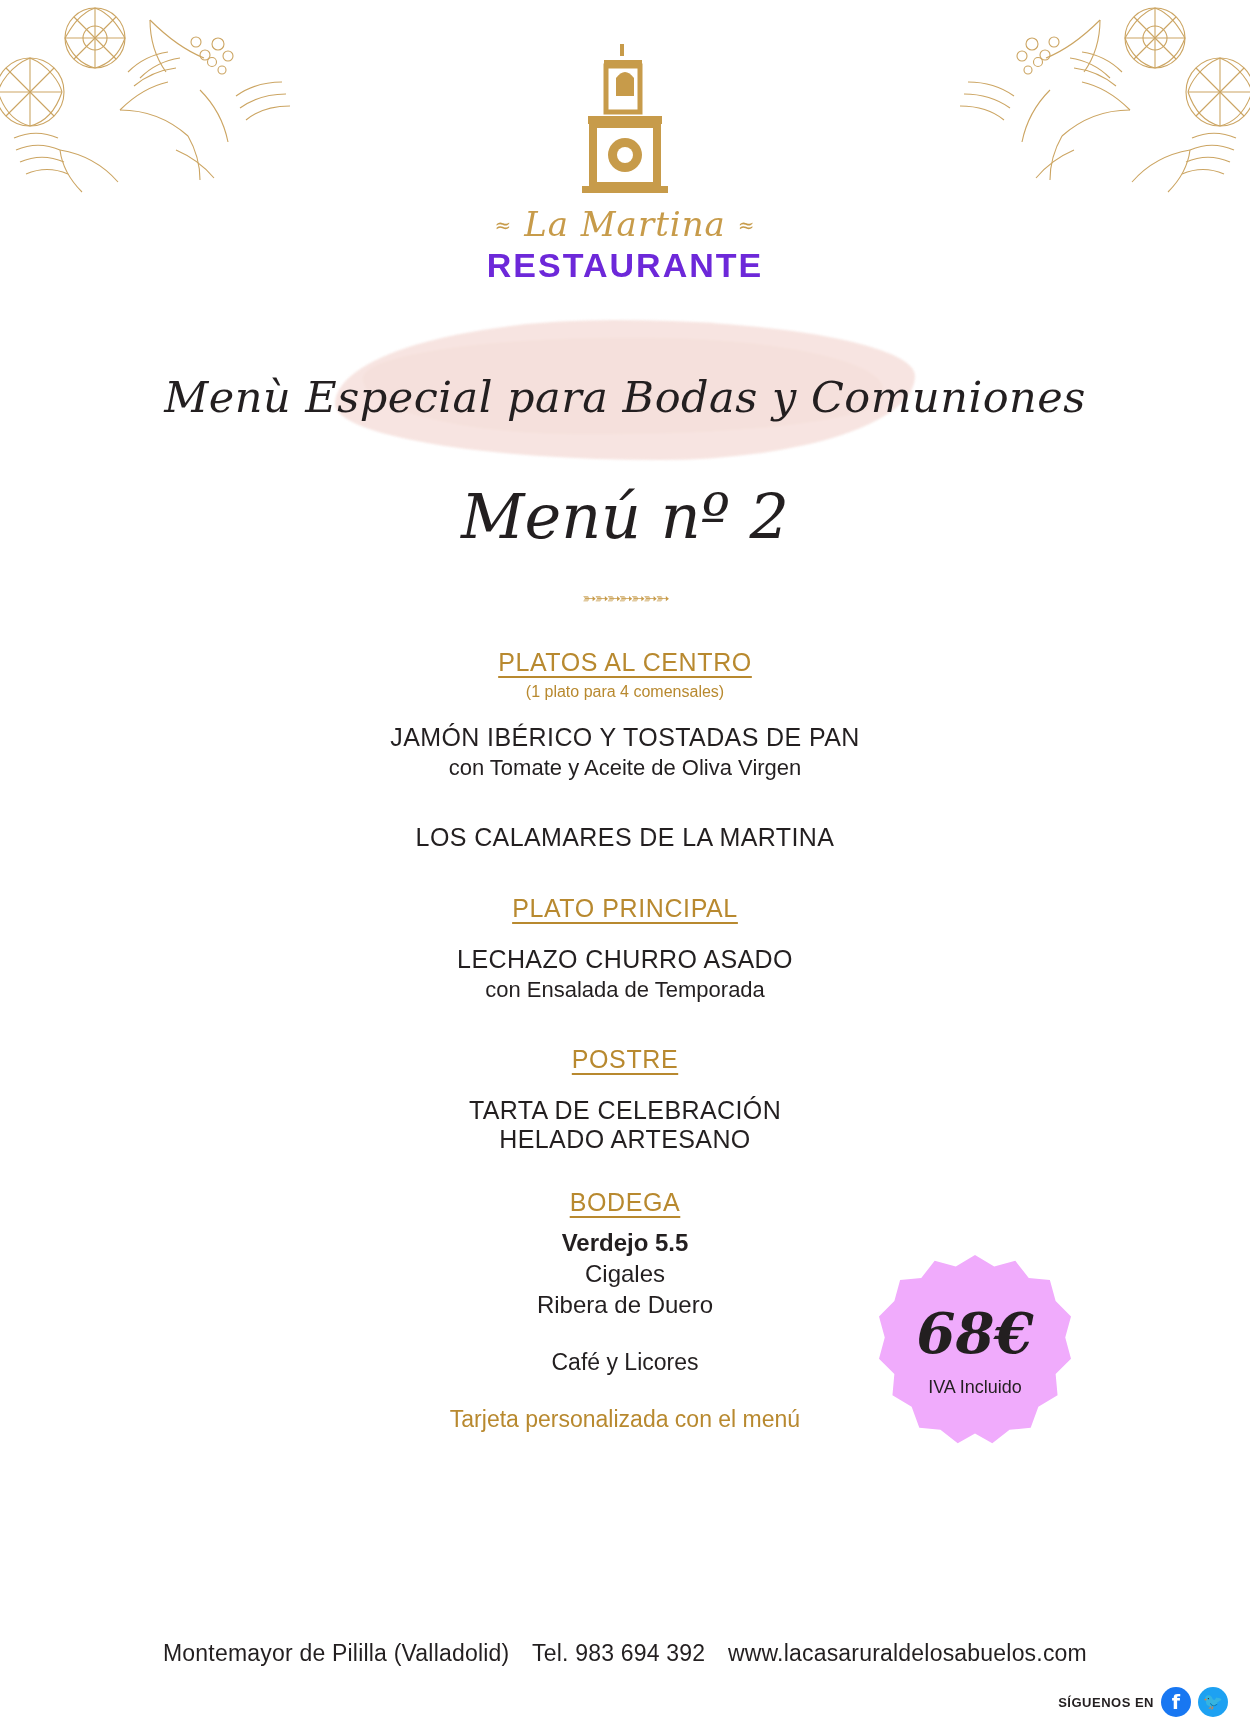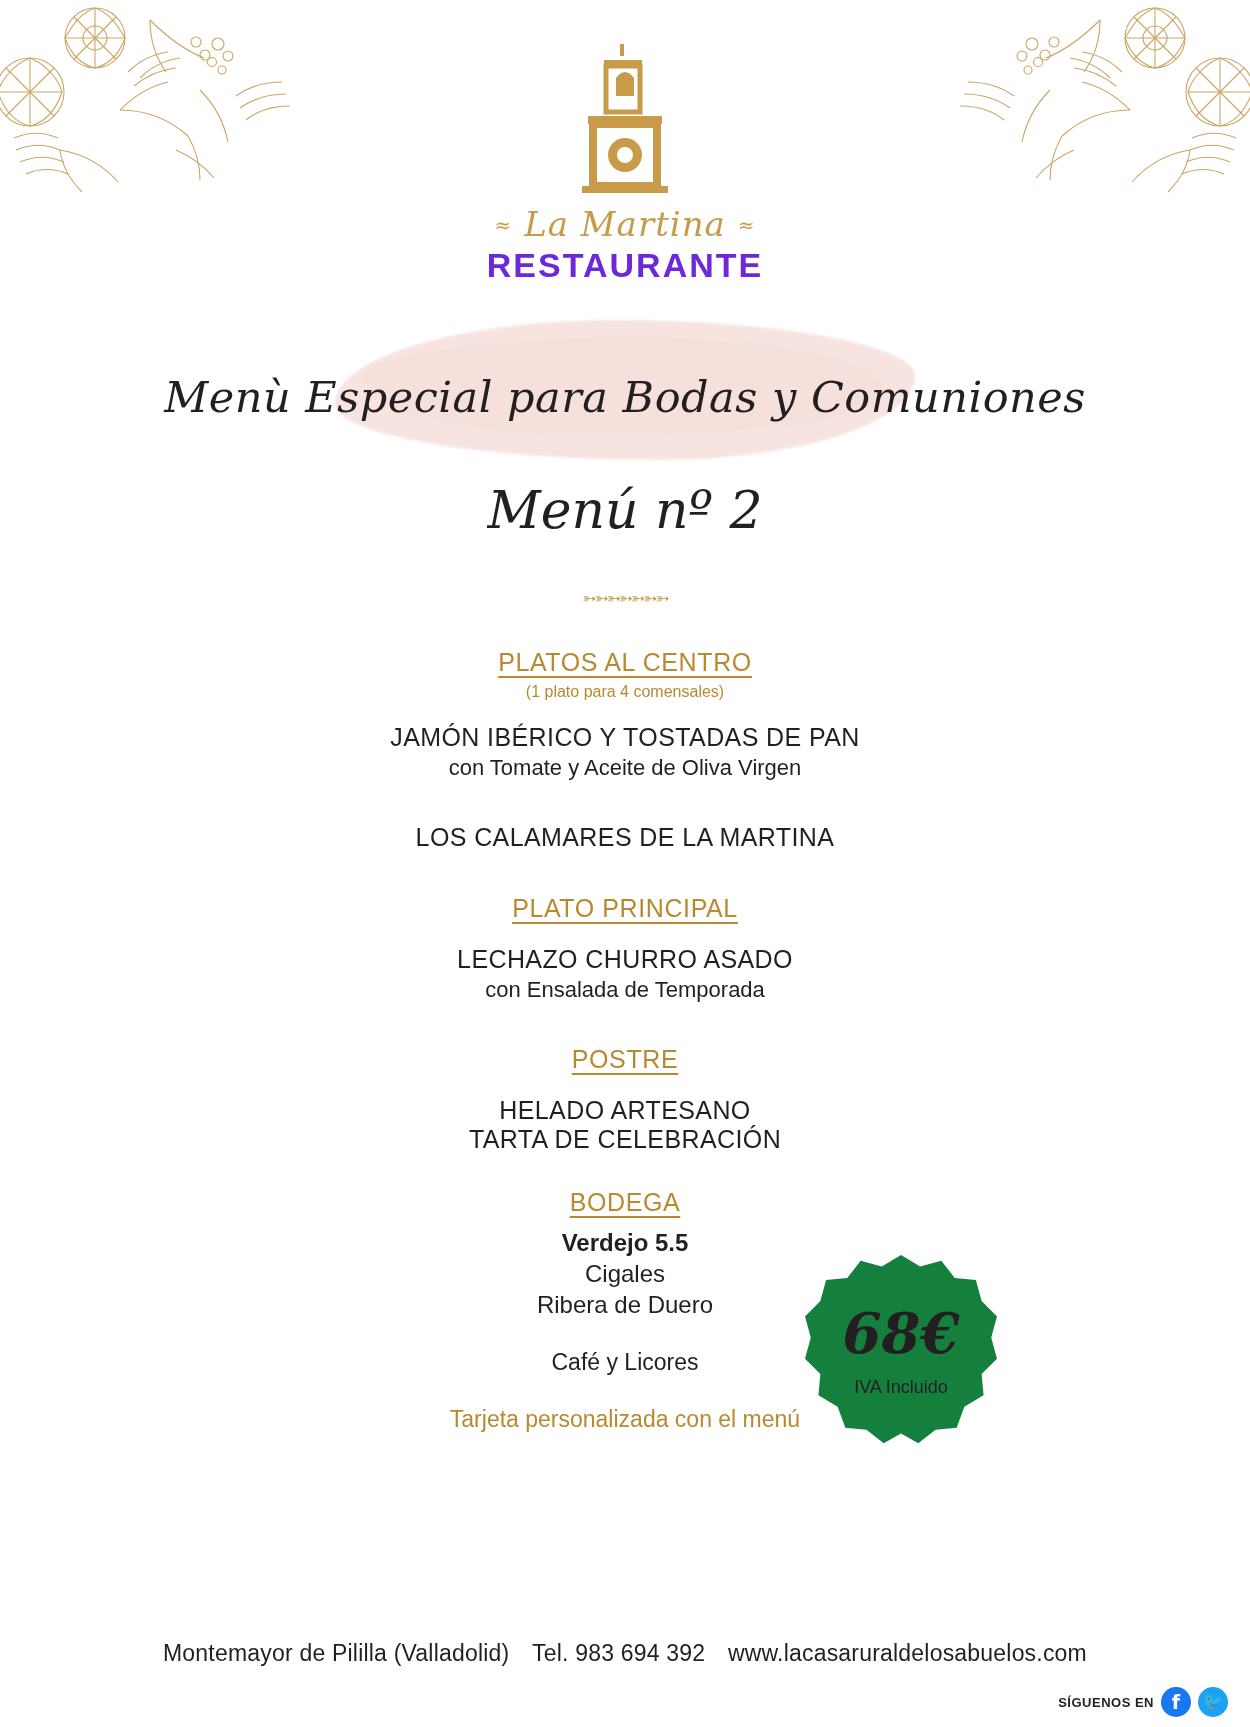--- a/index.html
+++ b/index.html
@@ -93,21 +93,21 @@
     color: #231f20;
     letter-spacing: .5px;
   }
   .menu-number {
     position: absolute;
     top: 480px;
     left: 0; right: 0;
     text-align: center;
     font-family: "DejaVu Serif", serif;
     font-style: italic;
-    font-size: 52px;
+    font-size: 62px;
     color: #231f20;
   }
   .divider {
     position: absolute;
     top: 588px;
     left: 0; right: 0;
     text-align: center;
     color: #c79b4a;
     font-size: 17px;
     letter-spacing: -2px;
@@ -164,28 +164,28 @@
   .card-line {
     font-size: 23px;
     color: #b8892f;
     margin-top: 30px;
   }
 
   
   .price-badge {
     position: absolute;
     top: 1255px;
-    left: 805px;
+    left: 879px;
     width: 192px;
     height: 192px;
     display: flex;
     flex-direction: column;
     align-items: center;
     justify-content: center;
-    background: #15803d;
+    background: #f0abfc;
     
     clip-path: polygon(
       50% 0%, 60% 6%, 71% 3%, 78% 12%, 89% 13%, 92% 24%,
       100% 32%, 97% 43%, 100% 54%, 92% 62%, 93% 73%, 83% 79%,
       79% 90%, 68% 91%, 59% 98%, 50% 93%, 41% 98%, 32% 91%,
       21% 90%, 17% 79%, 7% 73%, 8% 62%, 0% 54%, 3% 43%,
       0% 32%, 8% 24%, 11% 13%, 22% 12%, 29% 3%, 40% 6%
     );
   }
   .price-amount {
@@ -417,22 +417,22 @@
       <div class="dish-main">LECHAZO CHURRO ASADO</div>
       <div class="dish-sub">con Ensalada de Temporada</div>
     </div>
   </div>
 
   <div class="gap-lg"></div>
 
   <div>
     <div class="section-title">POSTRE</div>
     <div class="dish">
+      <div class="dish-main">TARTA DE CELEBRACIÓN</div>
       <div class="dish-main">HELADO ARTESANO</div>
-      <div class="dish-main">TARTA DE CELEBRACIÓN</div>
     </div>
   </div>
 
   <div class="gap-md"></div>
 
   <div>
     <div class="section-title">BODEGA</div>
     <div class="wine-line" style="margin-top:10px;font-weight:bold;">Verdejo 5.5</div>
     <div class="wine-line">Cigales</div>
     <div class="wine-line">Ribera de Duero</div>

